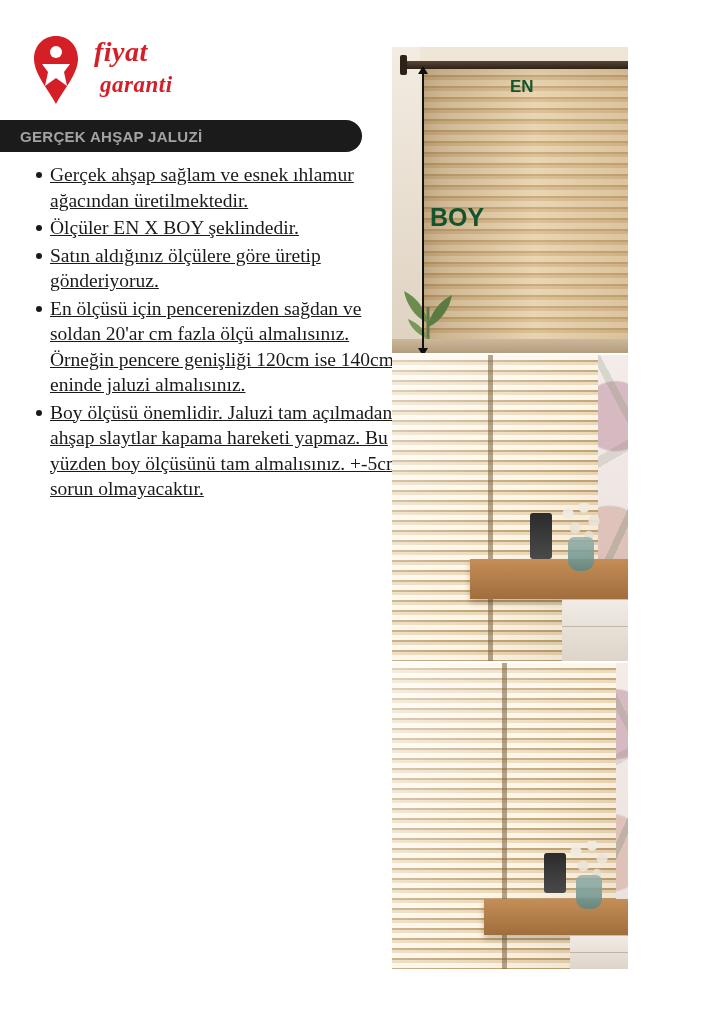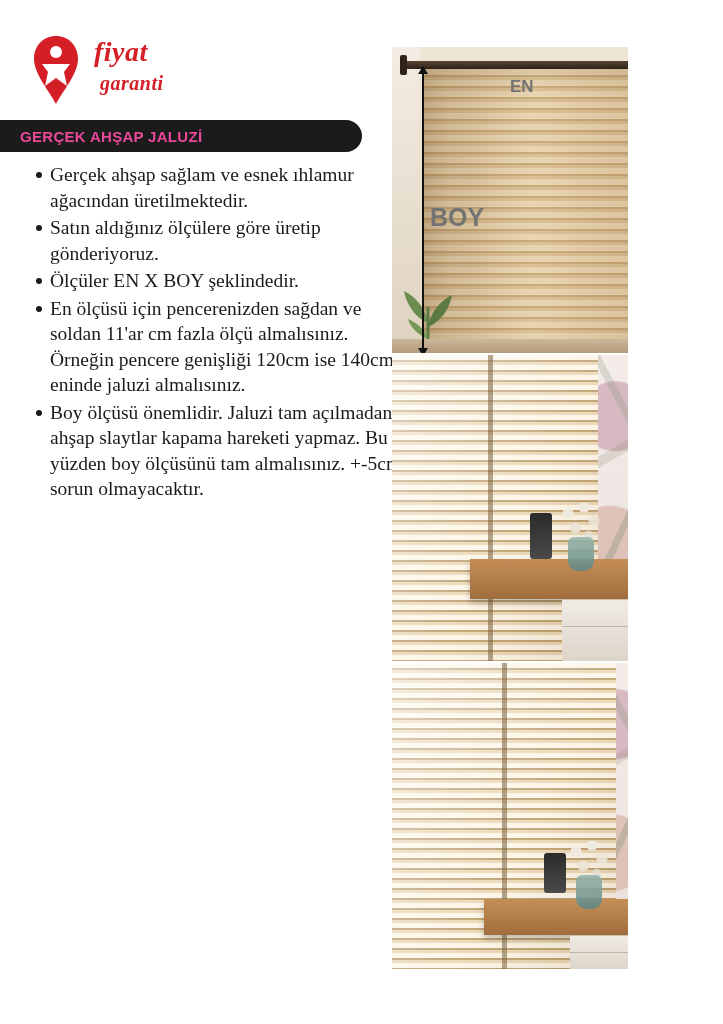--- a/index.html
+++ b/index.html
@@ -64,39 +64,39 @@
     position: absolute;
     left: 10px;
     top: 8px;
     font-size: 28px;
     letter-spacing: 0.5px;
   }
   .logo-line2 {
     position: absolute;
     left: 16px;
     top: 44px;
-    font-size: 20px;
+    font-size: 23px;
     letter-spacing: 0.5px;
   }
 
   
   .title-ribbon {
     position: absolute;
     left: 0px;
     top: 120px;
     width: 362px;
     height: 32px;
     background: #1b1b1b;
     border-top-right-radius: 16px;
     border-bottom-right-radius: 16px;
     display: flex;
     align-items: center;
   }
   .title-ribbon span {
-    color: #ec4899;
+    color: #a3a3a3;
     font-family: "Liberation Sans", sans-serif;
     font-size: 15px;
     font-weight: bold;
     letter-spacing: 0.3px;
     padding-left: 20px;
   }
 
   
   .bullets {
     position: absolute;
@@ -108,20 +108,21 @@
     list-style: none;
   }
   .bullets li {
     position: relative;
     font-family: "Liberation Serif", serif;
     font-size: 19.5px;
     line-height: 25.5px;
     color: #1a1a1a;
     margin: 0 0 2px 0;
     padding-left: 14px;
+    text-decoration: underline;
   }
   .bullets li::before {
     content: "";
     position: absolute;
     left: 0;
     top: 10px;
     width: 6px;
     height: 6px;
     background: #1a1a1a;
     border-radius: 50%;
@@ -187,21 +188,21 @@
     position: absolute; left: 8px; bottom: 0px; width: 56px; height: 86px;
   }
   .p1-floor {
     position: absolute; left: 0; bottom: 0; width: 100%; height: 14px;
     background: linear-gradient(180deg,#cbb79a,#b49c7c);
   }
   .p1-label {
     position: absolute;
     font-family: "Liberation Sans", sans-serif;
     font-weight: bold;
-    color: #737373;
+    color: #14532d;
     font-size: 17px;
   }
   .p1-label-en  { left: 118px; top: 30px; }
   .p1-label-boy { left: 38px;  top: 156px; font-size: 25px; }
   .p1-arrow-v {
     position: absolute; left: 30px; top: 26px; width: 2px; height: 276px;
     background: #111;
   }
   .p1-arrow-v::before, .p1-arrow-v::after {
     content: ""; position: absolute; left: -4px; width: 0; height: 0;
@@ -299,23 +300,23 @@
         <div class="logo-line2">garanti</div>
       </div>
     </div>
 
     <div class="title-ribbon">
       <span>GERÇEK AHŞAP JALUZİ</span>
     </div>
 
     <ul class="bullets">
       <li>Gerçek ahşap sağlam ve esnek ıhlamur ağacından üretilmektedir.</li>
+      <li>Ölçüler EN X BOY şeklindedir.</li>
       <li>Satın aldığınız ölçülere göre üretip gönderiyoruz.</li>
-      <li>Ölçüler EN X BOY şeklindedir.</li>
-      <li>En ölçüsü için pencerenizden sağdan ve soldan 11'ar cm fazla ölçü almalısınız. Örneğin pencere genişliği 120cm ise 140cm eninde jaluzi almalısınız.</li>
+      <li>En ölçüsü için pencerenizden sağdan ve soldan 20'ar cm fazla ölçü almalısınız. Örneğin pencere genişliği 120cm ise 140cm eninde jaluzi almalısınız.</li>
       <li>Boy ölçüsü önemlidir. Jaluzi tam açılmadan ahşap slaytlar kapama hareketi yapmaz. Bu yüzden boy ölçüsünü tam almalısınız. +-5cm sorun olmayacaktır.</li>
     </ul>
   </div>
 
   <div class="right-col">
 
     <div class="photo photo-1">
       <div class="p1-bg"></div>
       <div class="p1-wall-left"></div>
       <div class="p1-blind"></div>

